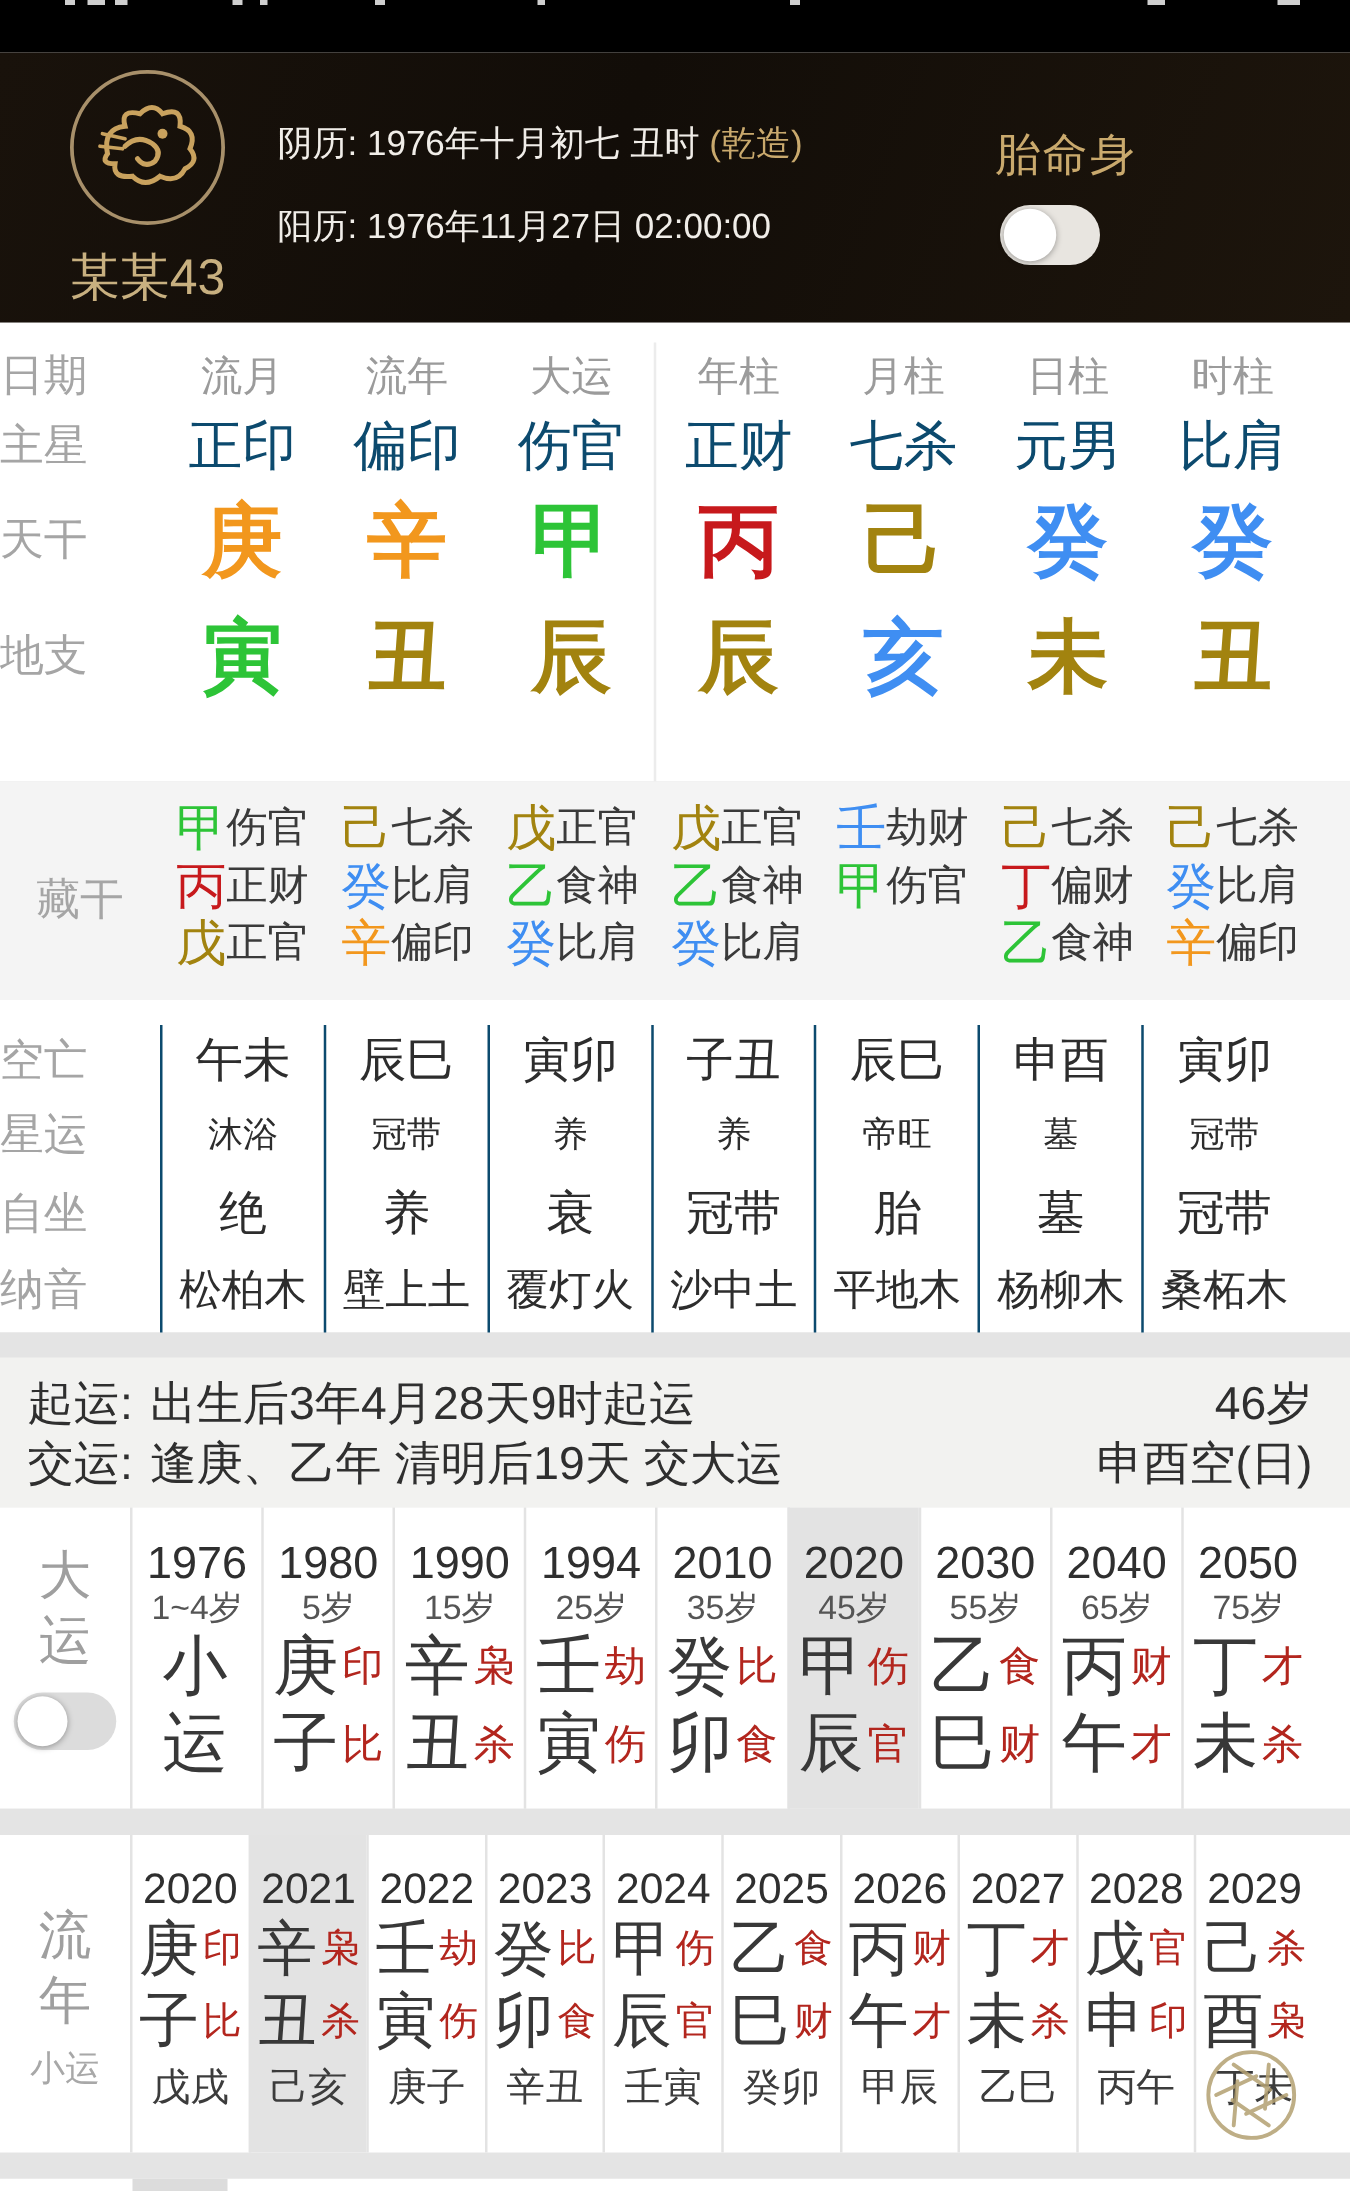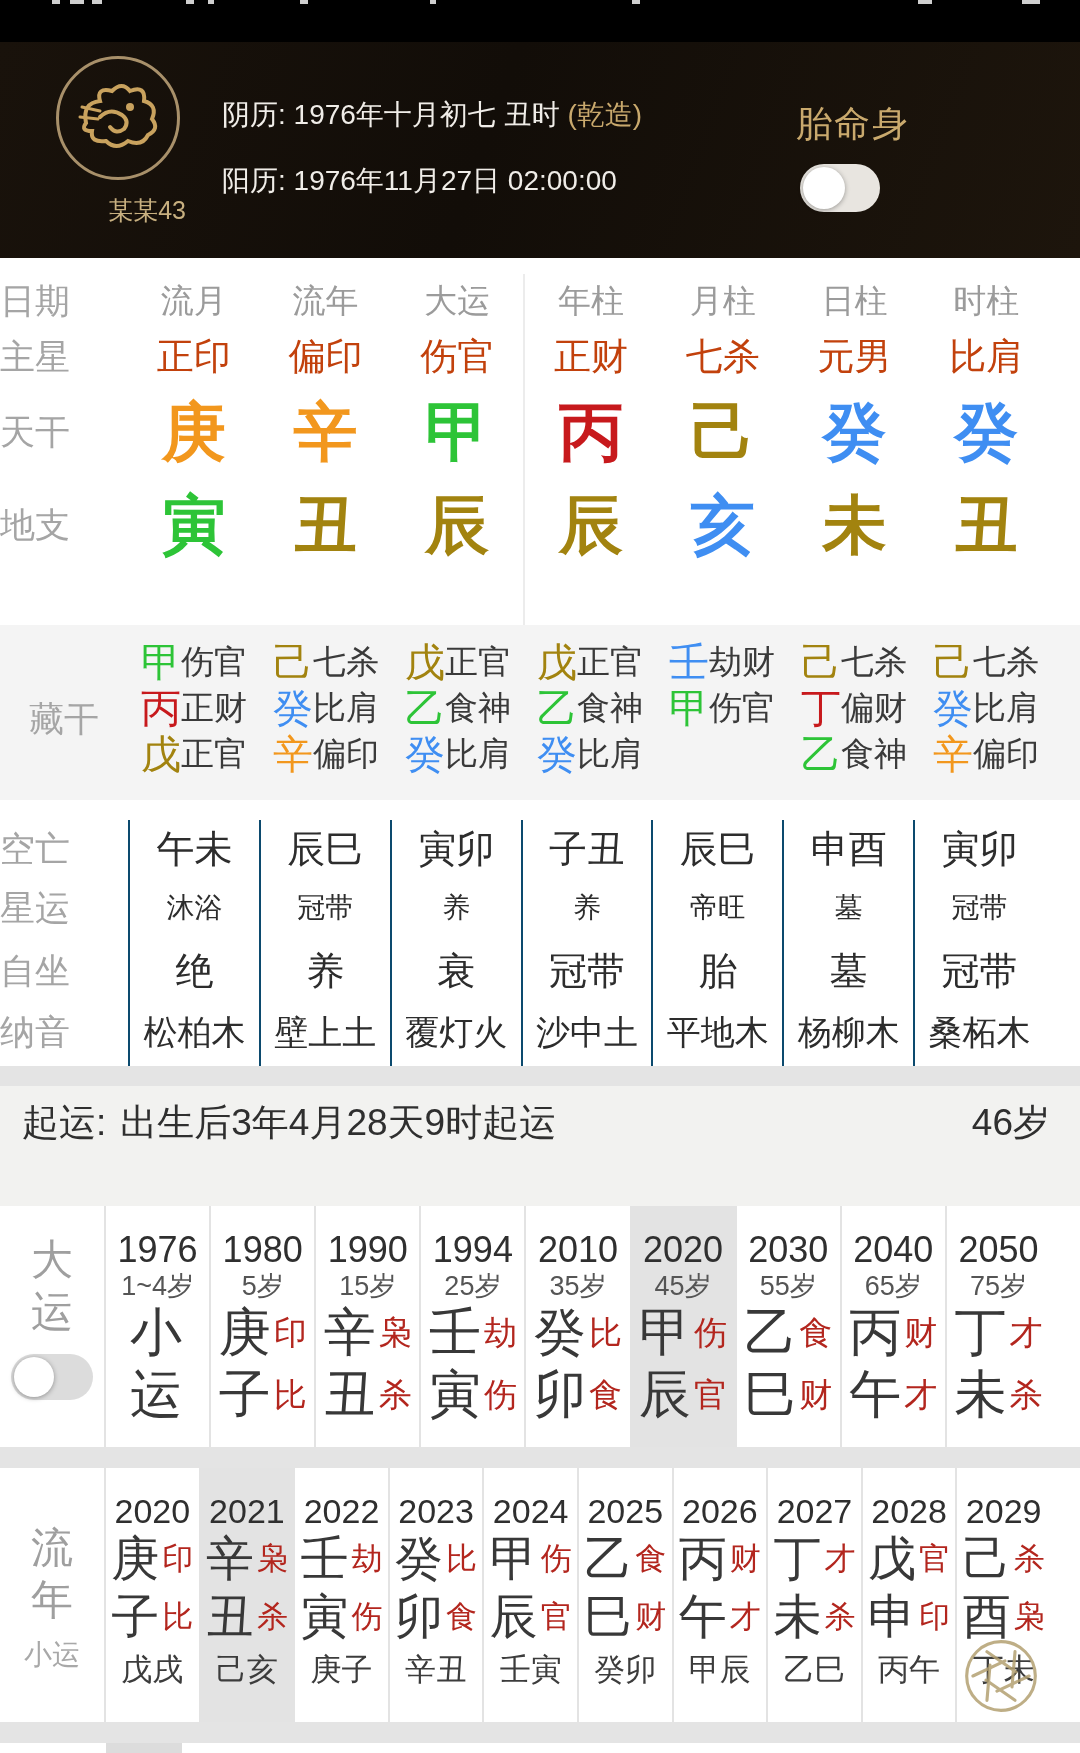--- a/index.html
+++ b/index.html
@@ -13,37 +13,37 @@
     background:#e7e7e7;
     font-family:"Liberation Sans", sans-serif;
     color:#2d2d2d;
   }
   
   .status-strip{height:42px;background:#000;position:relative;}
   .status-strip i{position:absolute;top:0;height:4px;background:#cfcfcf;display:block;}
   
   .app-header{height:216px;background:linear-gradient(110deg,#19120b 0%,#120d08 45%,#1d150c 100%);position:relative;}
   .logo-circle{position:absolute;left:56px;top:14px;width:124px;height:124px;border:3px solid #a8906a;border-radius:50%;display:flex;align-items:center;justify-content:center;}
-  .avatar-name{position:absolute;left:50px;top:152px;width:136px;text-align:right;color:#c8b080;font-size:25px;}
+  .avatar-name{position:absolute;left:50px;top:152px;width:136px;text-align:center;color:#c8b080;font-size:40px;}
   .hdr-line{position:absolute;left:222px;color:#f0ede8;font-size:28px;white-space:nowrap;}
   .hdr-line .gold{color:var(--gold);}
   .hdr-line1{top:54px;}
   .hdr-line2{top:120px;}
   .taimingshen{position:absolute;left:796px;top:58px;color:var(--gold);font-size:36px;letter-spacing:2px;}
   .toggle{position:relative;border-radius:26px;cursor:pointer;}
   .toggle .knob{position:absolute;left:3px;top:3px;background:#fff;border-radius:50%;box-shadow:0 1px 5px rgba(0,0,0,.35);}
   .hdr-toggle{position:absolute;left:800px;top:122px;width:80px;height:48px;background:#e8e5e0;}
   .hdr-toggle .knob{width:42px;height:42px;}
   
   .pillar-table{height:367px;background:#fff;display:flex;padding:16px 28px 0 0;}
   .pt-label-col{width:128px;flex:none;}
   .pt-col{flex:1;text-align:center;}
   .pt-col.sep{border-left:2px solid #ececec;}
   .pt-h{height:54px;line-height:54px;font-size:33px;color:#9b9b9b;}
-  .pt-s{height:58px;line-height:58px;font-size:37px;color:#c2410c;}
+  .pt-s{height:58px;line-height:58px;font-size:43px;color:#0c4a6e;}
   .pt-g{height:92px;line-height:92px;font-size:64px;font-weight:bold;}
   .pt-z{height:94px;line-height:94px;font-size:64px;font-weight:bold;}
   .pt-label-col .pt-h,.pt-label-col .pt-s,.pt-label-col .pt-g,.pt-label-col .pt-z{font-size:35px;font-weight:normal;color:#a5a5a5;}
   [data-el="wood"]{color:var(--wood);}
   [data-el="fire"]{color:var(--fire);}
   [data-el="earth"]{color:var(--earth);}
   [data-el="metal"]{color:var(--metal);}
   [data-el="water"]{color:var(--water);}
   
   .hidden-section{height:175px;background:#f4f4f4;display:flex;padding:14px 28px 0 0;}
@@ -346,20 +346,25 @@
 </div>
 
 <div class="gap gap1"></div>
 
 <div class="yun-info">
   <div class="yun-row">
     <span>起运:</span>
     <span class="yr-text">出生后3年4月28天9时起运</span>
     <span class="yr-right">46岁</span>
   </div>
+  <div class="yun-row">
+    <span>交运:</span>
+    <span class="yr-text">逢庚、乙年 清明后19天 交大运</span>
+    <span class="yr-right">申酉空(日)</span>
+  </div>
 </div>
 
 <div class="dayun-section">
   <div class="yl-label" style="padding-top:28px">
     <span class="big">大</span>
     <span class="big">运</span>
     <span class="toggle dy-toggle">
         <span class="knob"></span>
       </span>
   </div>

